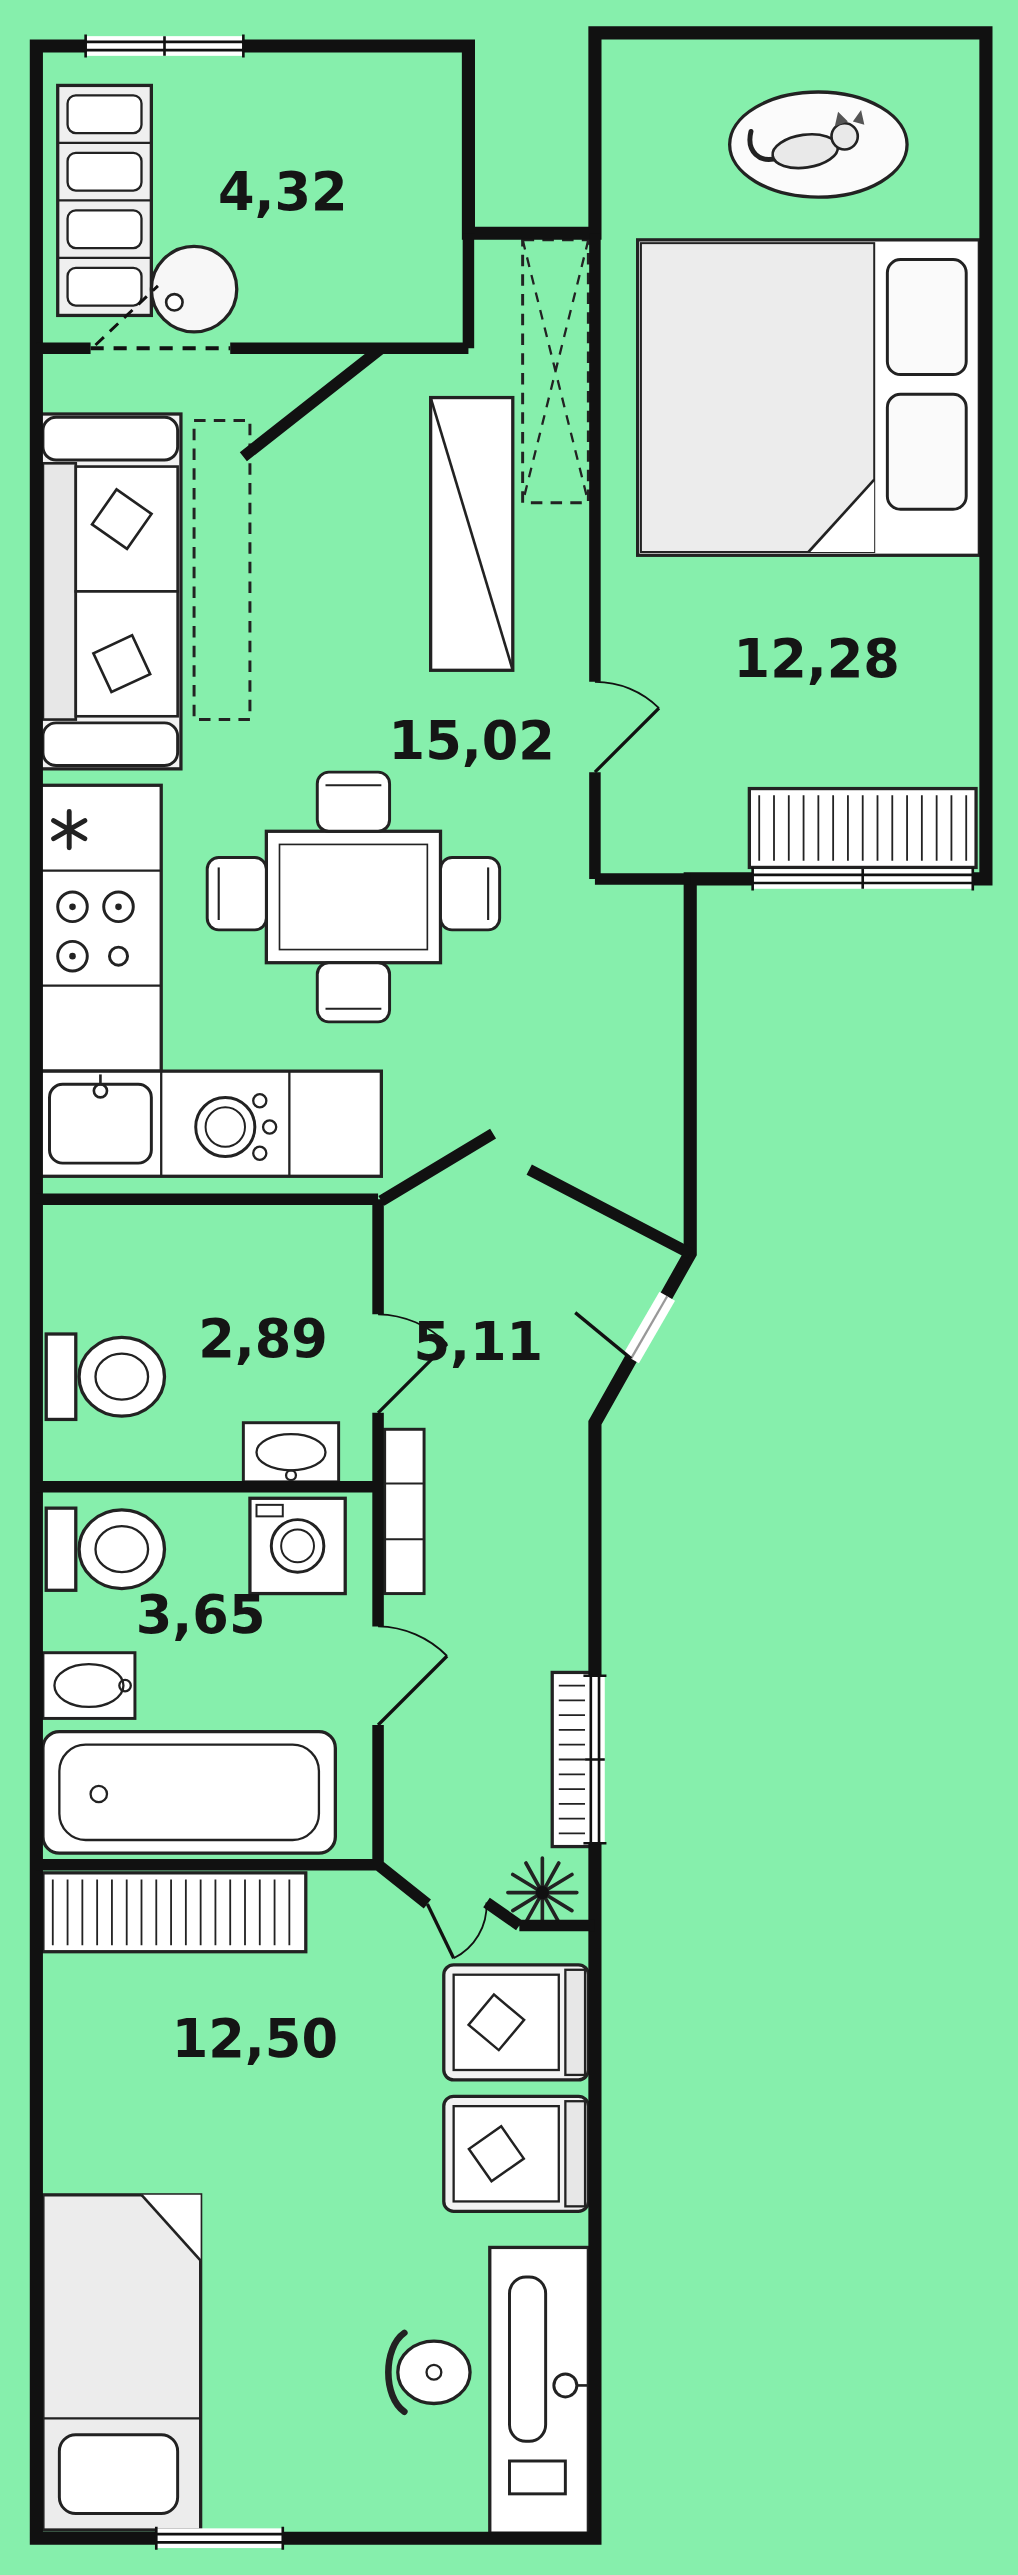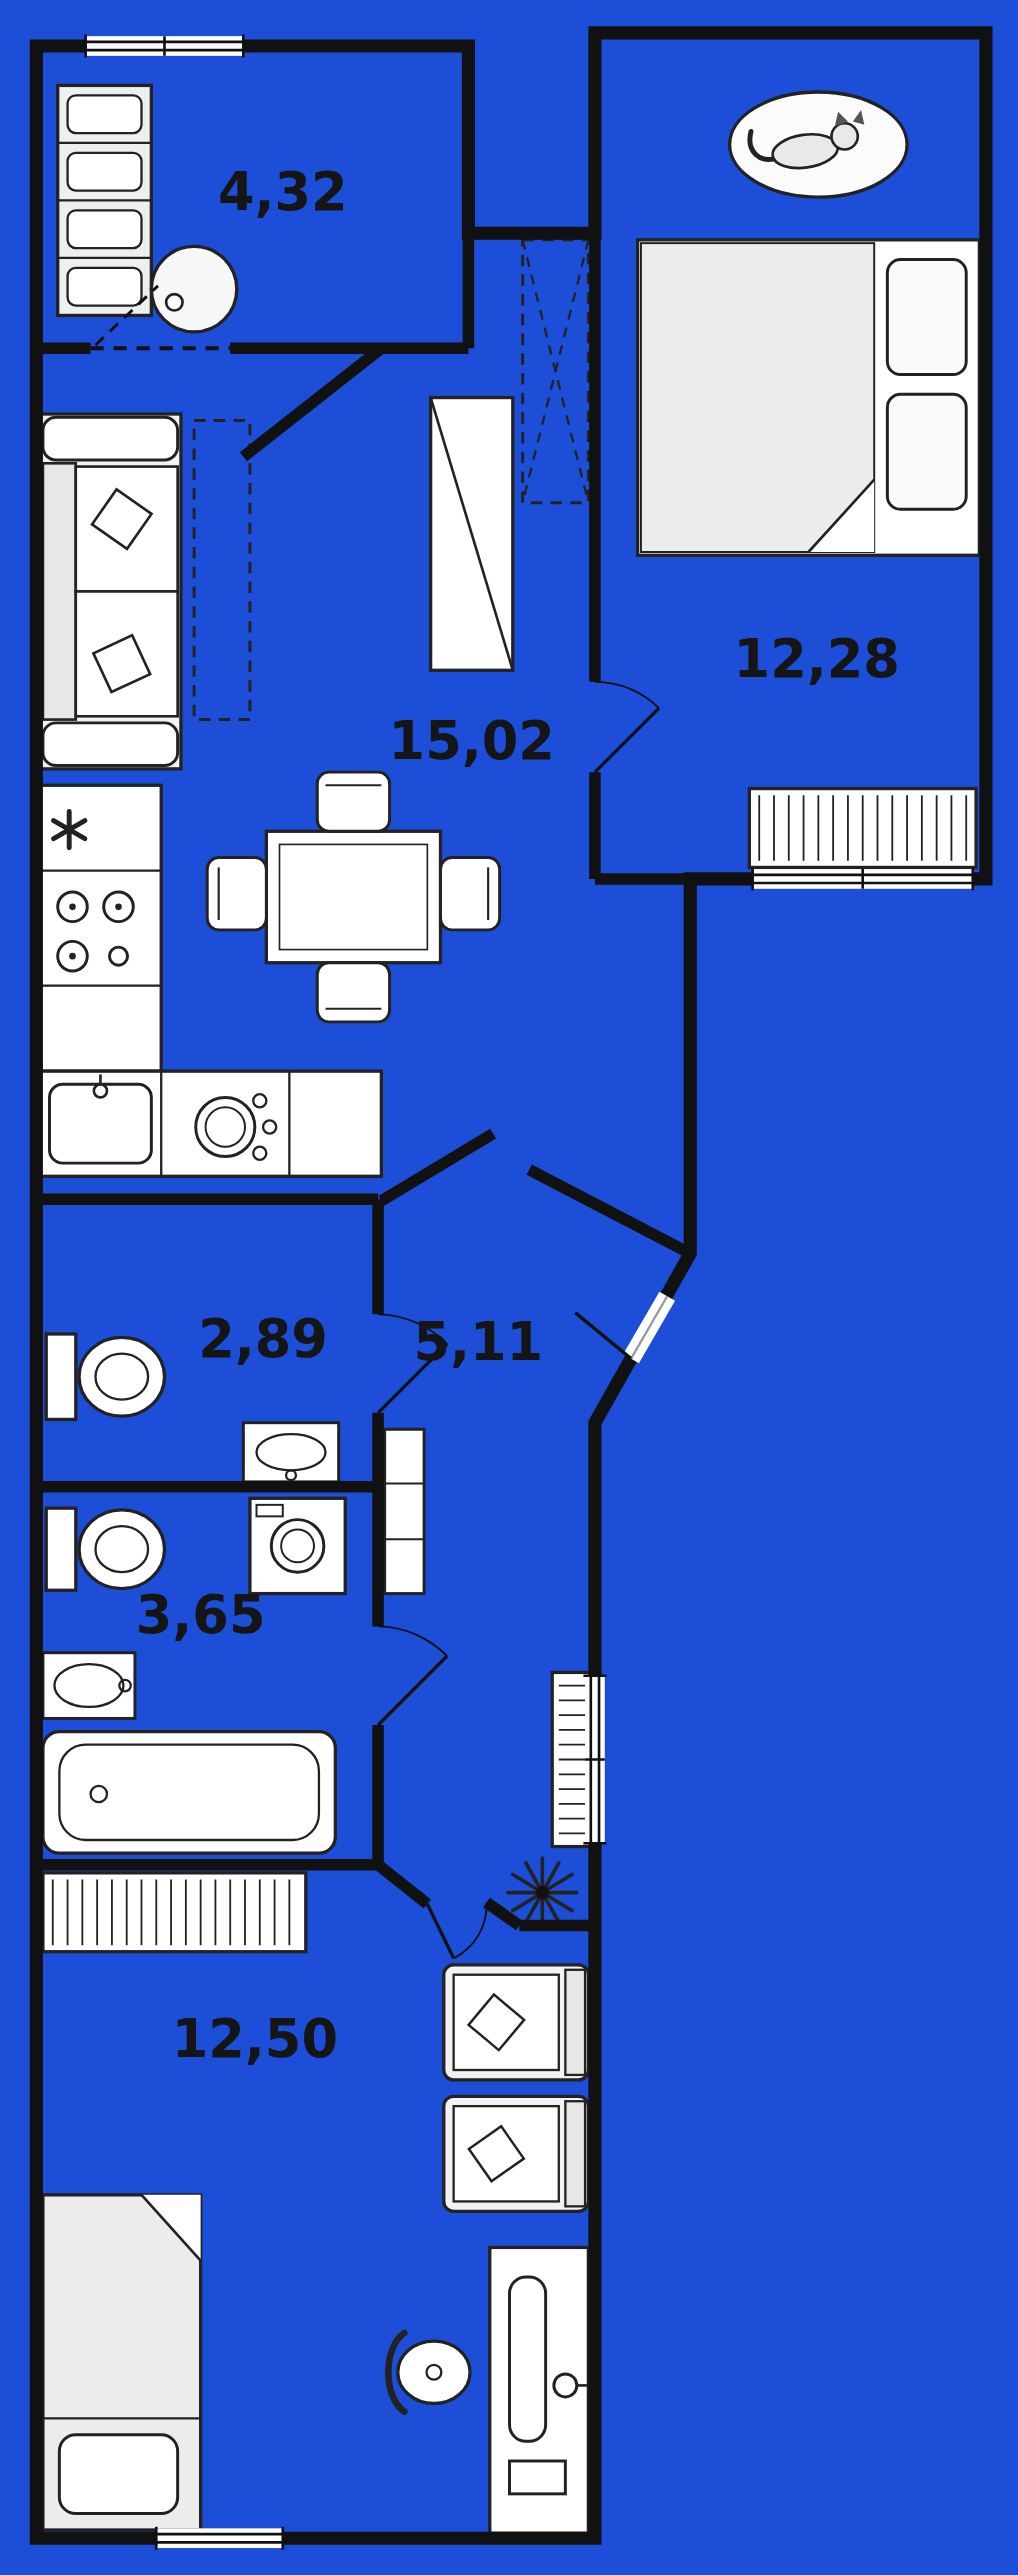--- a/index.html
+++ b/index.html
@@ -1,16 +1,16 @@
 <!DOCTYPE html>
 <html style="font-size:8.6px"><head>
 <meta charset="utf-8">
 <style>
   html,body{margin:0;padding:0;background:#ffffff;}
-  .stage{width:1019px;height:2576px;background:#1d4ed8;position:relative;overflow:hidden;
+  .stage{width:1019px;height:2576px;background:#86efac;position:relative;overflow:hidden;
          font-family:"DejaVu Sans", sans-serif;}
   svg{display:block;width:100%;height:100%;}
   .room-label{font-family:"DejaVu Sans", sans-serif;font-weight:700;font-size:32px;fill:#151515;}
 </style>
 </head>
 <body>
 
 <div class="stage">
 <svg viewBox="0 0 620 1568" preserveAspectRatio="xMidYMid meet">
 

